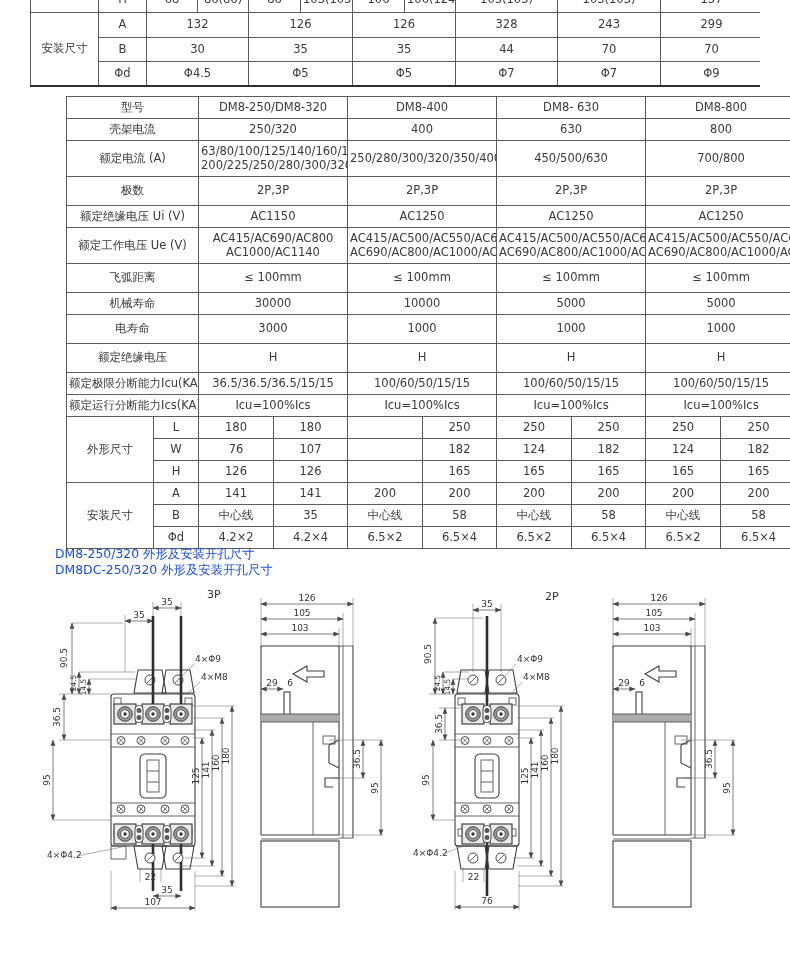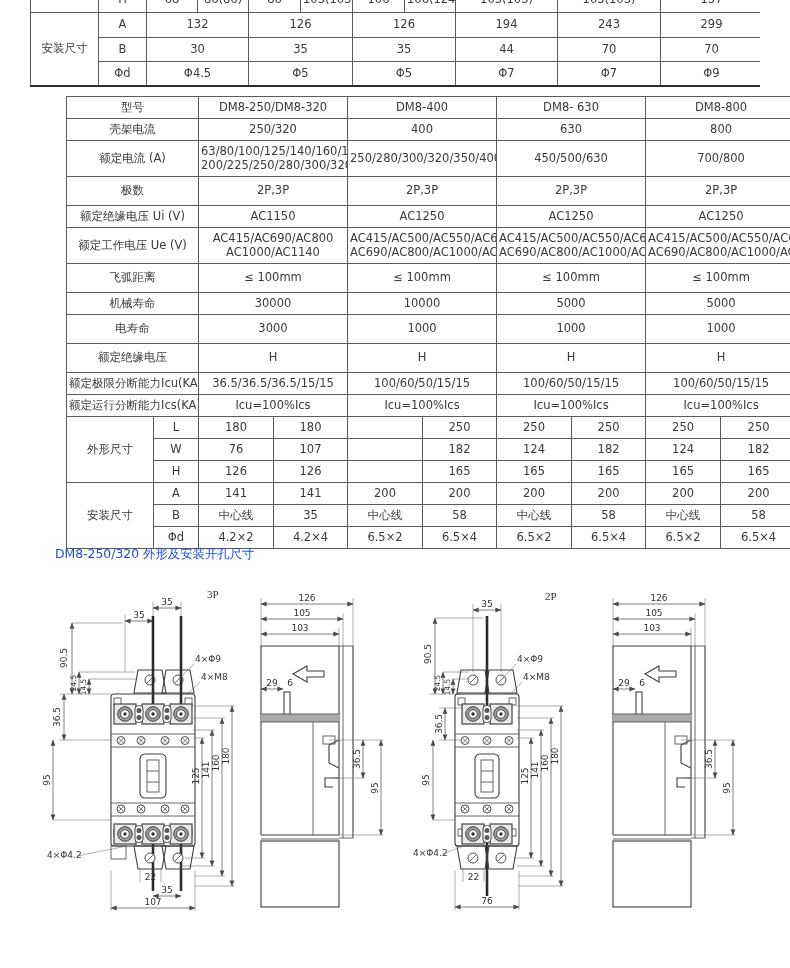--- a/index.html
+++ b/index.html
@@ -13,21 +13,21 @@
   td.sub{text-align:center;}
   .t1wrap{height:85px;overflow:hidden;border-bottom:2px solid #2e2e2e;}
   .t1 td{font-size:12px;}
   .t1 tr.rh{height:26px;} .t1 tr.ra{height:25px;} .t1 tr.rb, .t1 tr.rc{height:24px;}
   .t2{margin-top:9px;border:1.5px solid #4a4a4a;margin-left:36px;}
   .t2 tr{height:29px;}
   tr.tall{height:36px;padding-left:28px;}
   tr.med{height:22px;}
   td.sm{font-size:10.2px;line-height:1.3;}
   .captions{position:absolute;left:55px;top:546px;font-size:12.4px;line-height:16px;color:#1d4ed8;}
-  .plabel{position:absolute;font-size:11px;color:#333;font-family:Liberation Serif, serif;}
+  .plabel{position:absolute;font-size:11px;color:#333;}
   svg{position:absolute;overflow:visible;}
   .ln{fill:none;stroke:#3f3f3f;stroke-width:1.1;}
   .lnt{fill:none;stroke:#3f3f3f;stroke-width:0.8;}
   .thk{fill:none;stroke:#2d2d2d;stroke-width:2.6;}
   .dim{stroke:#555;stroke-width:0.75;fill:none;}
   .ext{stroke:#6b6b6b;stroke-width:0.55;fill:none;}
   .dt{font-size:9px;fill:#333;}
   .dts{font-size:7.5px;fill:#333;}
   svg text{font-family:"DejaVu Sans","Liberation Sans",sans-serif;}
 </style>
@@ -97,21 +97,21 @@
           <td colspan="2">103(103)</td>
           <td colspan="2">103(103)</td>
           <td colspan="2">137</td>
         </tr>
         <tr class="ra">
           <td class="lab" rowspan="3" style="text-align:center">安装尺寸</td>
           <td class="sub">A</td>
           <td colspan="2">132</td>
           <td colspan="2">126</td>
           <td colspan="2">126</td>
-          <td colspan="2">194</td>
+          <td colspan="2">328</td>
           <td colspan="2">243</td>
           <td colspan="2">299</td>
         </tr>
         <tr class="rb">
           <td class="sub">B</td>
           <td colspan="2">30</td>
           <td colspan="2">35</td>
           <td colspan="2">35</td>
           <td colspan="2">44</td>
           <td colspan="2">70</td>
@@ -310,20 +310,21 @@
         <td>6.5×4</td>
         <td>6.5×2</td>
         <td>6.5×4</td>
       </tr>
     </tbody>
       </table>
   </div>
 
   <div class="captions">
     <div>DM8-250/320 外形及安装开孔尺寸</div>
+    <div>DM8DC-250/320 外形及安装开孔尺寸</div>
   </div>
 
   <div class="plabel" style="left:207px;top:588px">3P</div>
   <div class="plabel" style="left:545px;top:590px">2P</div>
 
   <svg style="left:45px;top:588px" width="200" height="378" viewBox="0 0 200 378">
     <g>
       <line class="ext" x1="108" y1="14" x2="108" y2="28"></line>
       <line class="ext" x1="136" y1="14" x2="136" y2="28"></line>
       <line class="ext" x1="80" y1="27" x2="80" y2="84"></line>

